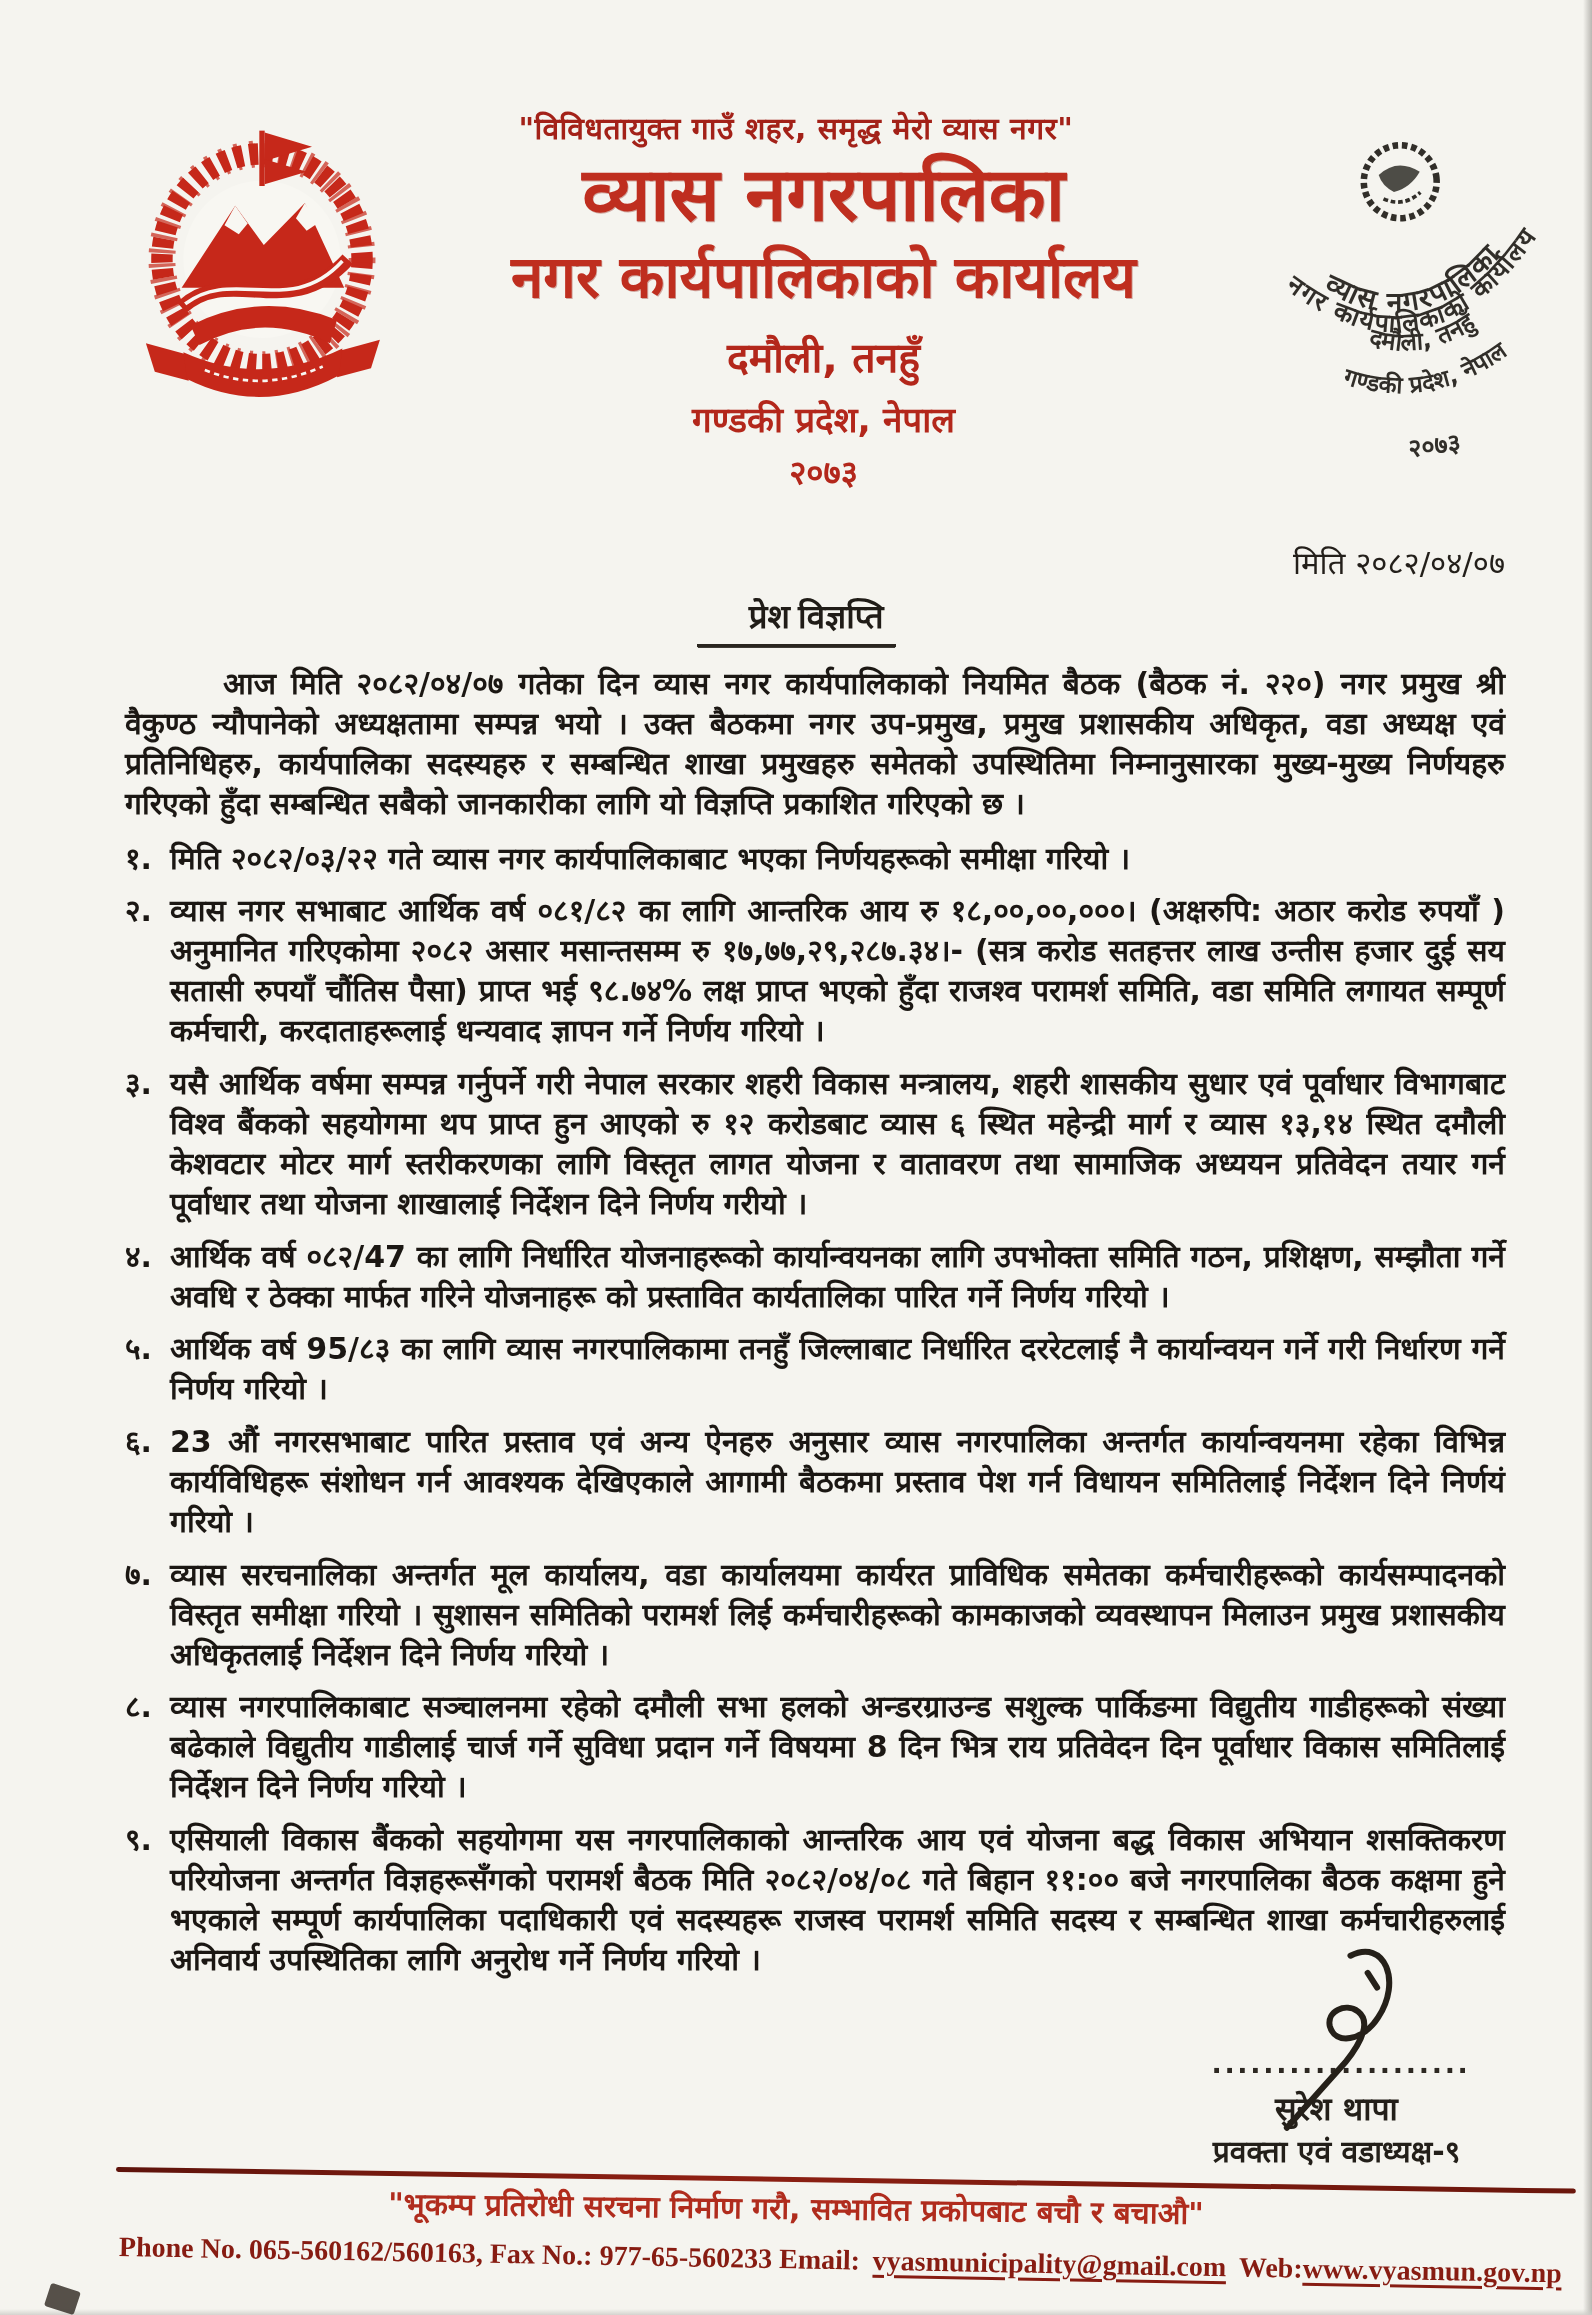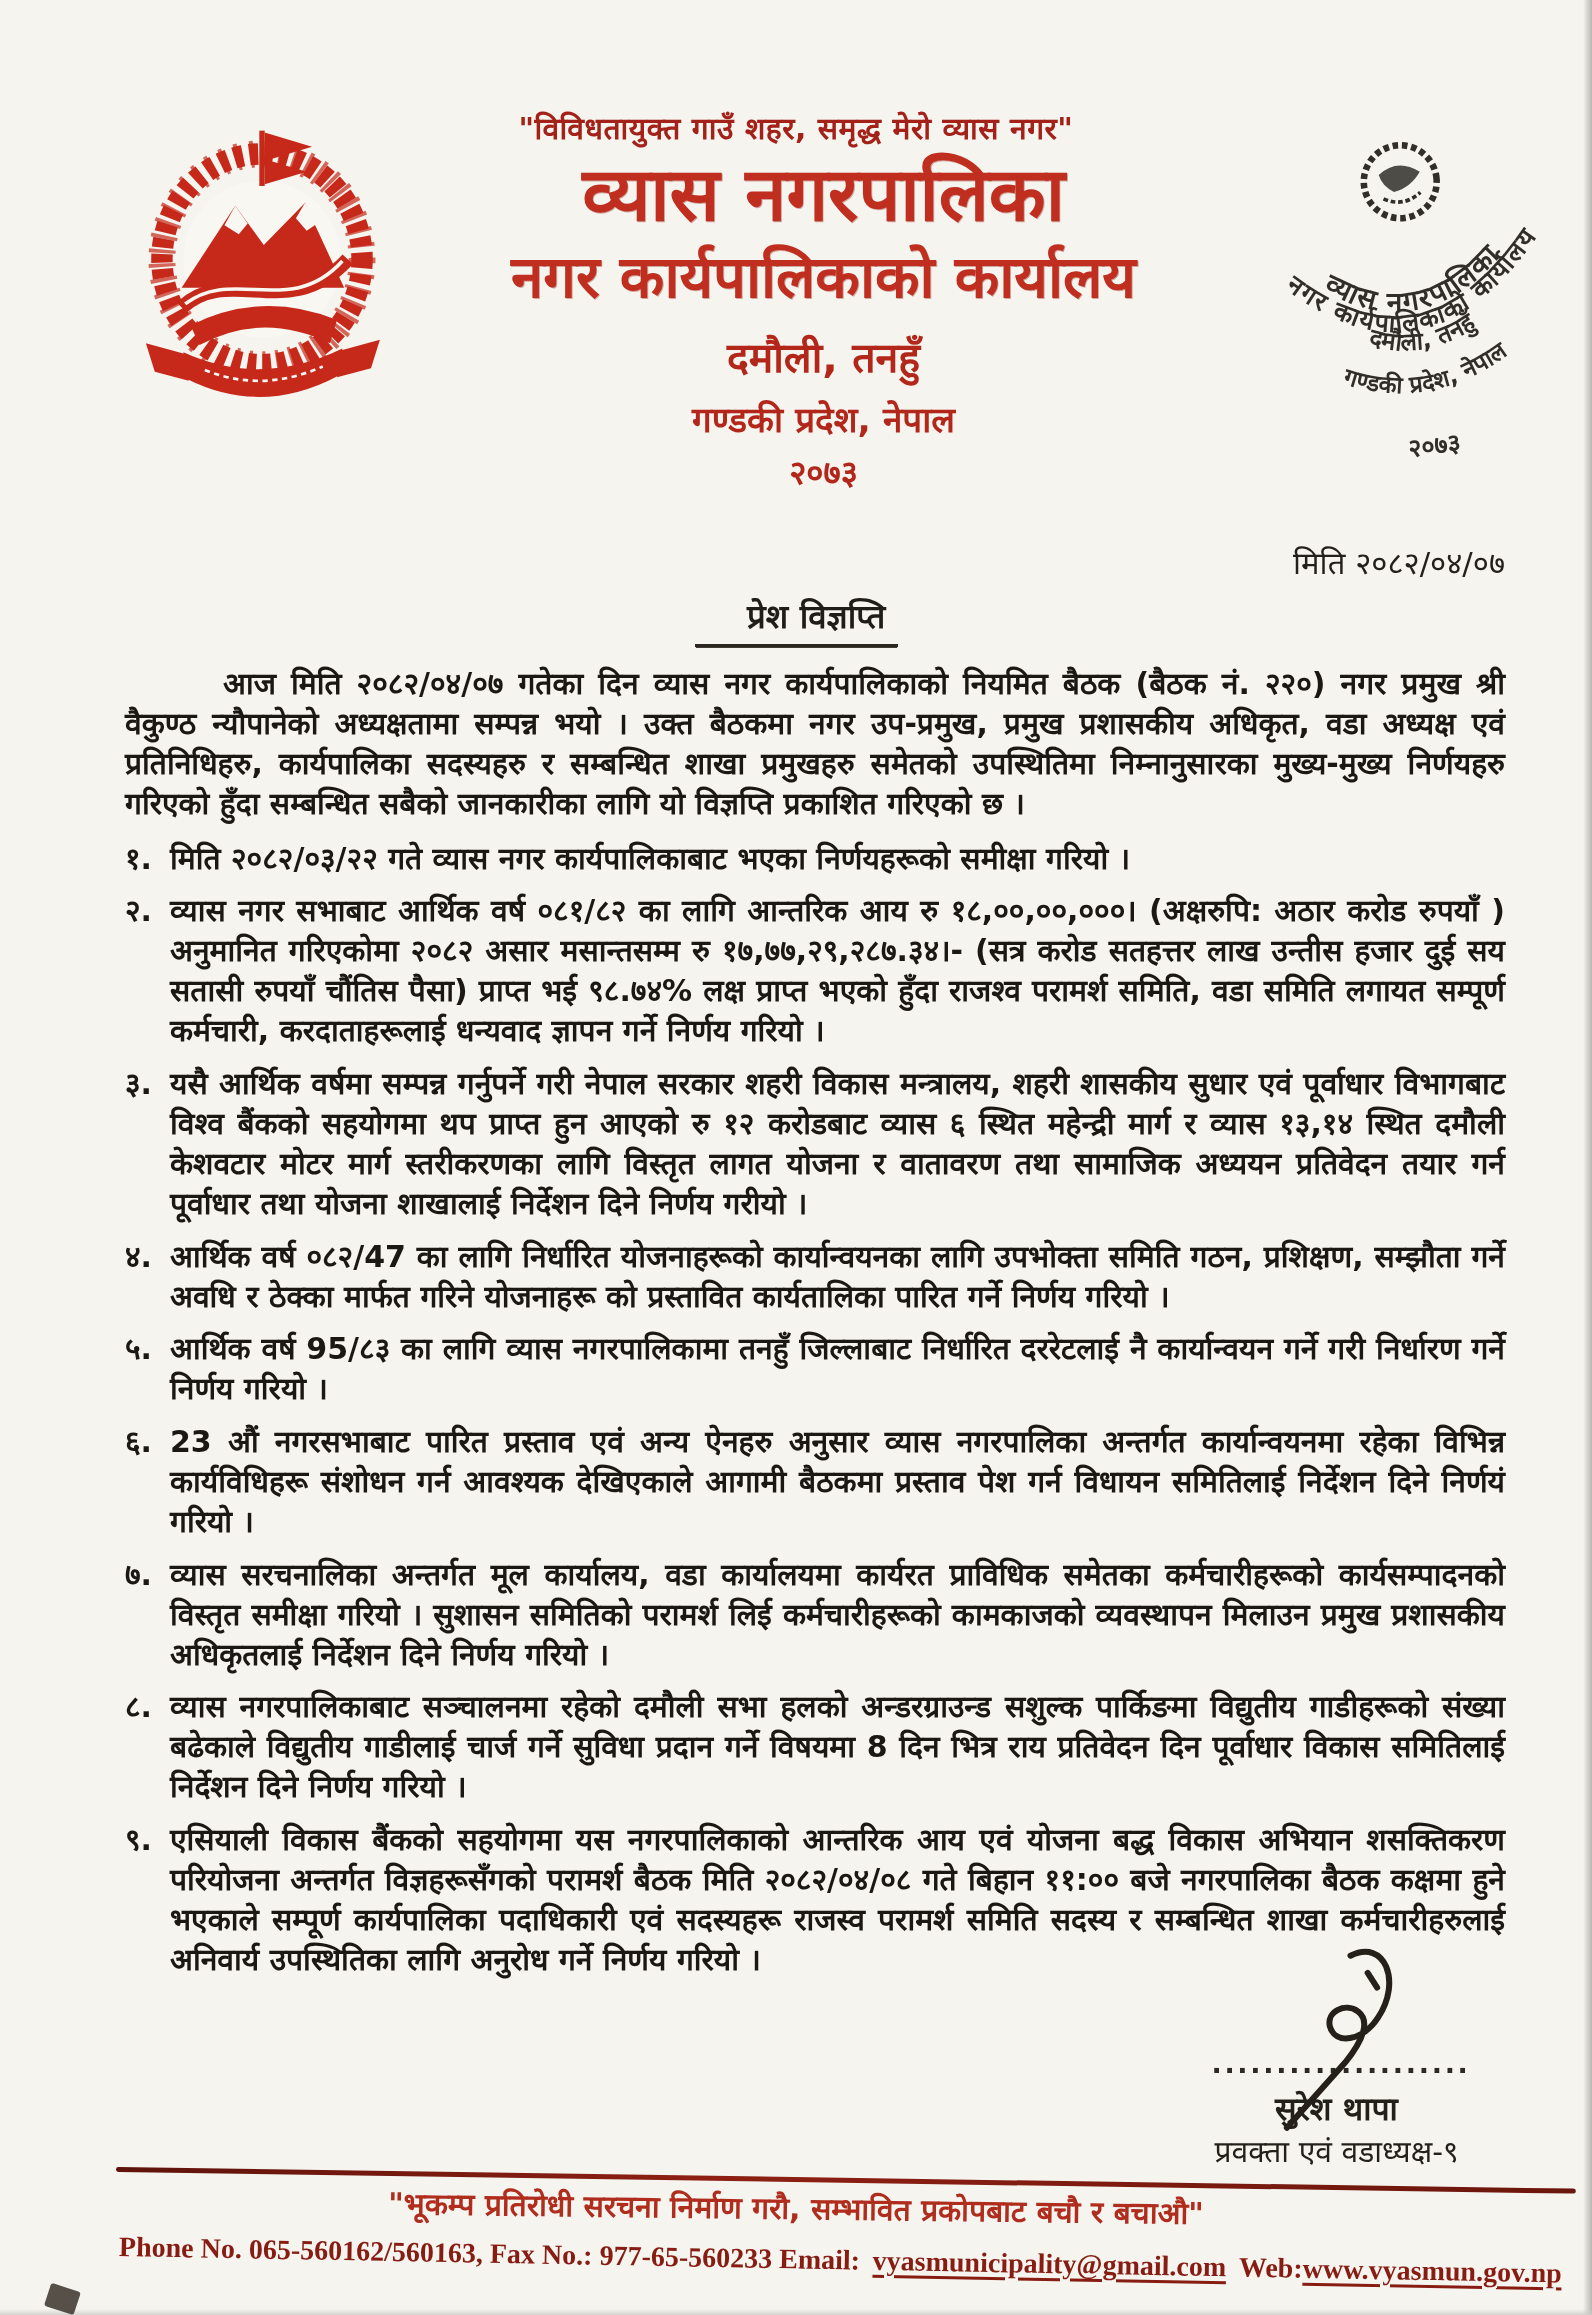--- a/index.html
+++ b/index.html
@@ -40,21 +40,21 @@
     text-shadow:0.9px 0.9px 0 rgba(140,20,10,.35);}
   .header-addr1{font-size:41px;font-weight:bold;margin-top:18px;color:#b3271b;}
   .header-addr2{font-size:35px;font-weight:bold;margin-top:11px;color:#b3271b;}
   .header-year{font-size:33px;font-weight:bold;margin-top:7.2px;color:#b3271b;}
 
   
   .date-line{
     position:absolute;top:541px;right:87px;
     font-size:31px;font-weight:normal;color:#231f1a;
   }
-  .doc-title-row{position:absolute;top:593px;left:1px;right:0;text-align:center;}
+  .doc-title-row{position:absolute;top:593px;left:1px;right:0;text-align:center;font-family:Liberation Serif, serif;}
   .doc-title{
     display:inline-block;
     font-size:33px;font-weight:bold;color:#201c17;
     padding:0 12.7px 6.3px 52px;
     border-bottom:3.6px solid #2a251f;
     box-shadow:0 1.8px 0 -0.9px #2a251f;
   }
 
   
   .body-text{
@@ -69,21 +69,21 @@
   .decision-text{flex:1;}
 
   
   .sig-block{position:absolute;left:1142px;top:1965px;width:389px;height:217px;}
   .sig-svg{position:absolute;left:107px;top:-20px;width:172px;height:190px;z-index:2;}
   .sig-dots{position:absolute;top:83px;left:41px;right:32px;
     text-align:center;font-size:27px;font-weight:bold;letter-spacing:2.7px;color:#2d2822;}
   .sig-name{position:absolute;top:121px;left:0;right:0;text-align:center;
     font-size:32px;font-weight:bold;color:#231f19;}
   .sig-designation{position:absolute;top:165px;left:0;right:0;text-align:center;
-    font-size:30px;font-weight:normal;color:#231f19;}
+    font-size:30px;font-weight:bold;color:#231f19;}
 
   
   .footer-rule{
     position:absolute;left:116px;right:16.3px;top:2167px;height:5.4px;
     background:linear-gradient(to right,#5e130b,#8e2013 40%,#6b160c);
     transform:rotate(0.85deg);transform-origin:left center;border-radius:2.7px;
   }
   .footer-slogan{
     position:absolute;top:2187px;left:0;right:0;text-align:center;
     font-size:30px;font-weight:bold;color:#b02c1d;

